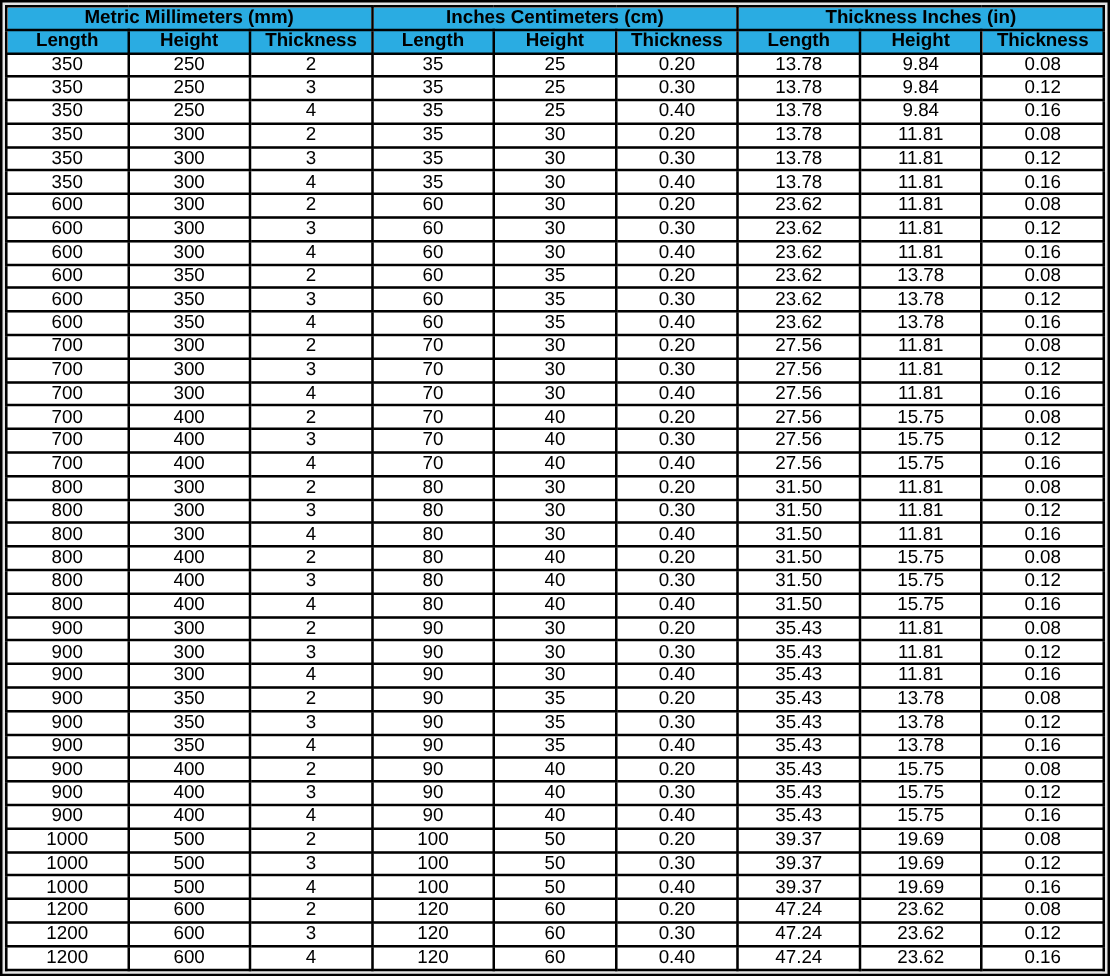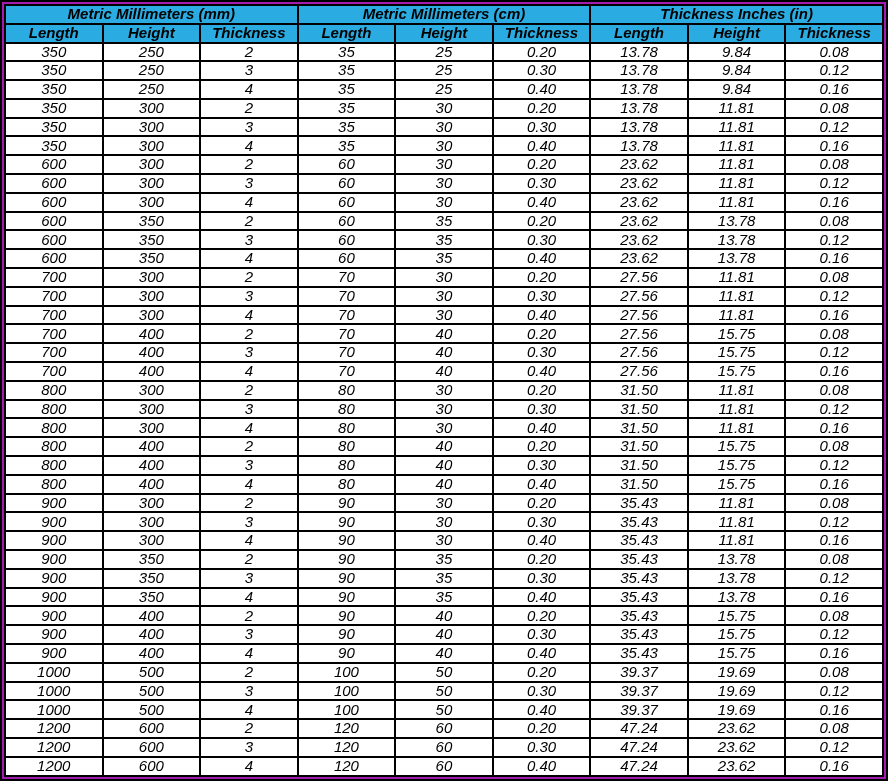--- a/index.html
+++ b/index.html
@@ -13,22 +13,21 @@
     margin: 0;
     padding: 0;
     background: #FFFFFF;
     font-family: "Liberation Sans", sans-serif;
   }
   .table-wrapper {
     width: 888px;
     height: 781px;
     border: 2px solid var(--border-color);
     padding: 2px;
-    background: #a21caf;
-    font-style: italic;
+    background: #e5e5e5;
   }
   table.conversion-table {
     width: 100%;
     height: 100%;
     border-collapse: collapse;
     table-layout: fixed;
   }
   table.conversion-table th,
   table.conversion-table td {
     border: 2px solid var(--border-color);
@@ -60,21 +59,21 @@
   }
 </style>
 </head>
 <body>
 
 <div class="table-wrapper">
   <table class="conversion-table">
     <thead>
       <tr>
         <th class="group-header" colspan="3">Metric Millimeters (mm)</th>
-        <th class="group-header" colspan="3">Metric Millimeters (cm)</th>
+        <th class="group-header" colspan="3">Inches Centimeters (cm)</th>
         <th class="group-header" colspan="3">Thickness Inches (in)</th>
       </tr>
       <tr>
         <th class="col-header">Length</th>
         <th class="col-header">Height</th>
         <th class="col-header">Thickness</th>
         <th class="col-header">Length</th>
         <th class="col-header">Height</th>
         <th class="col-header">Thickness</th>
         <th class="col-header">Length</th>

